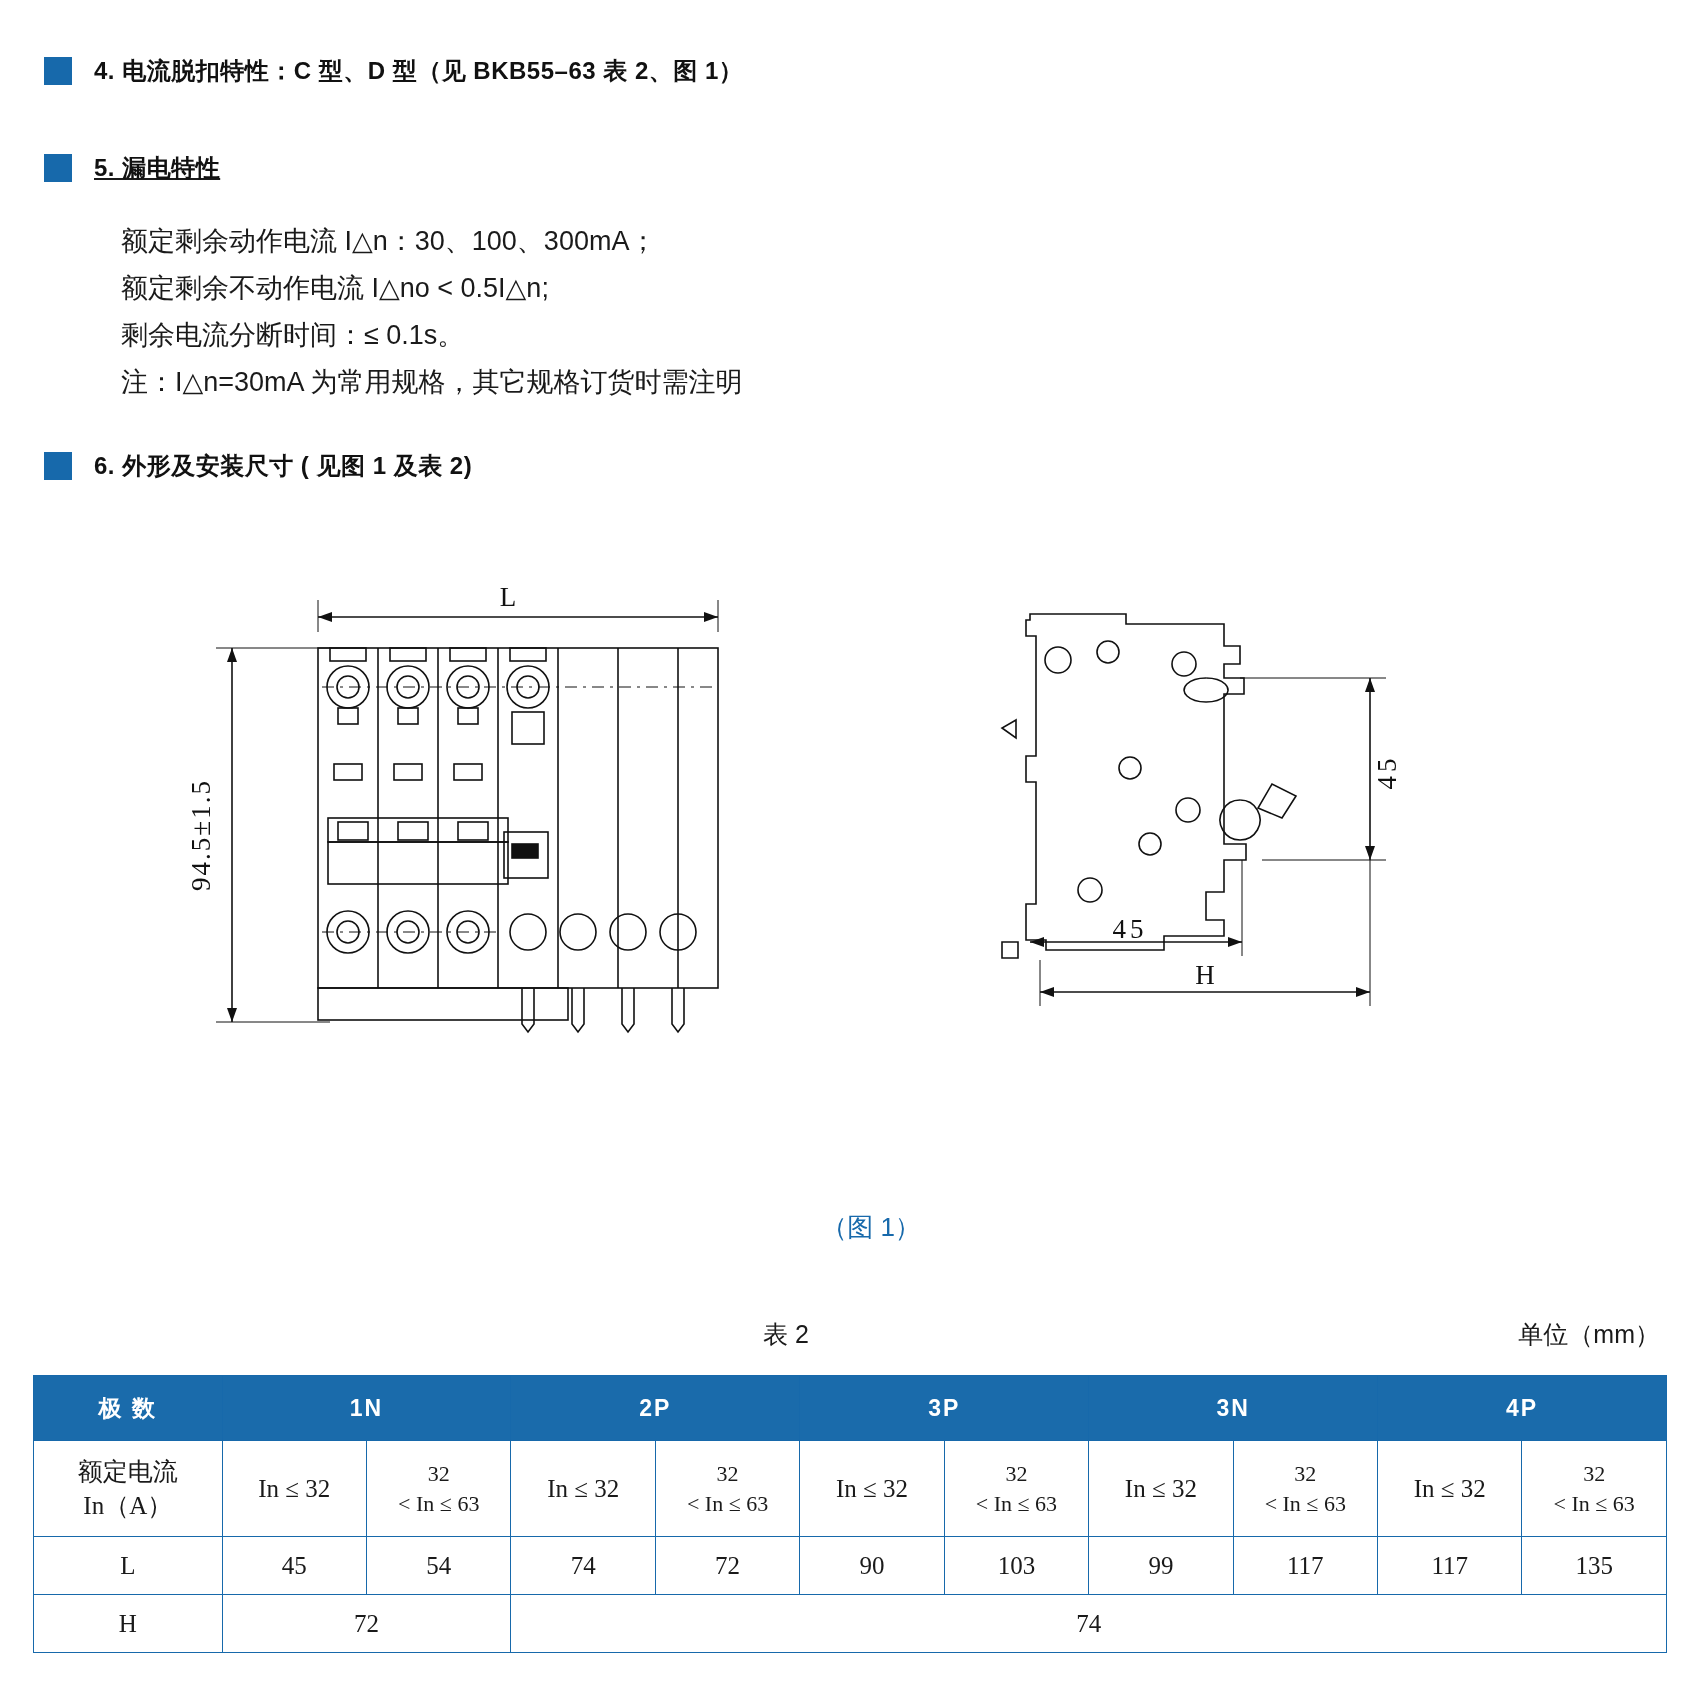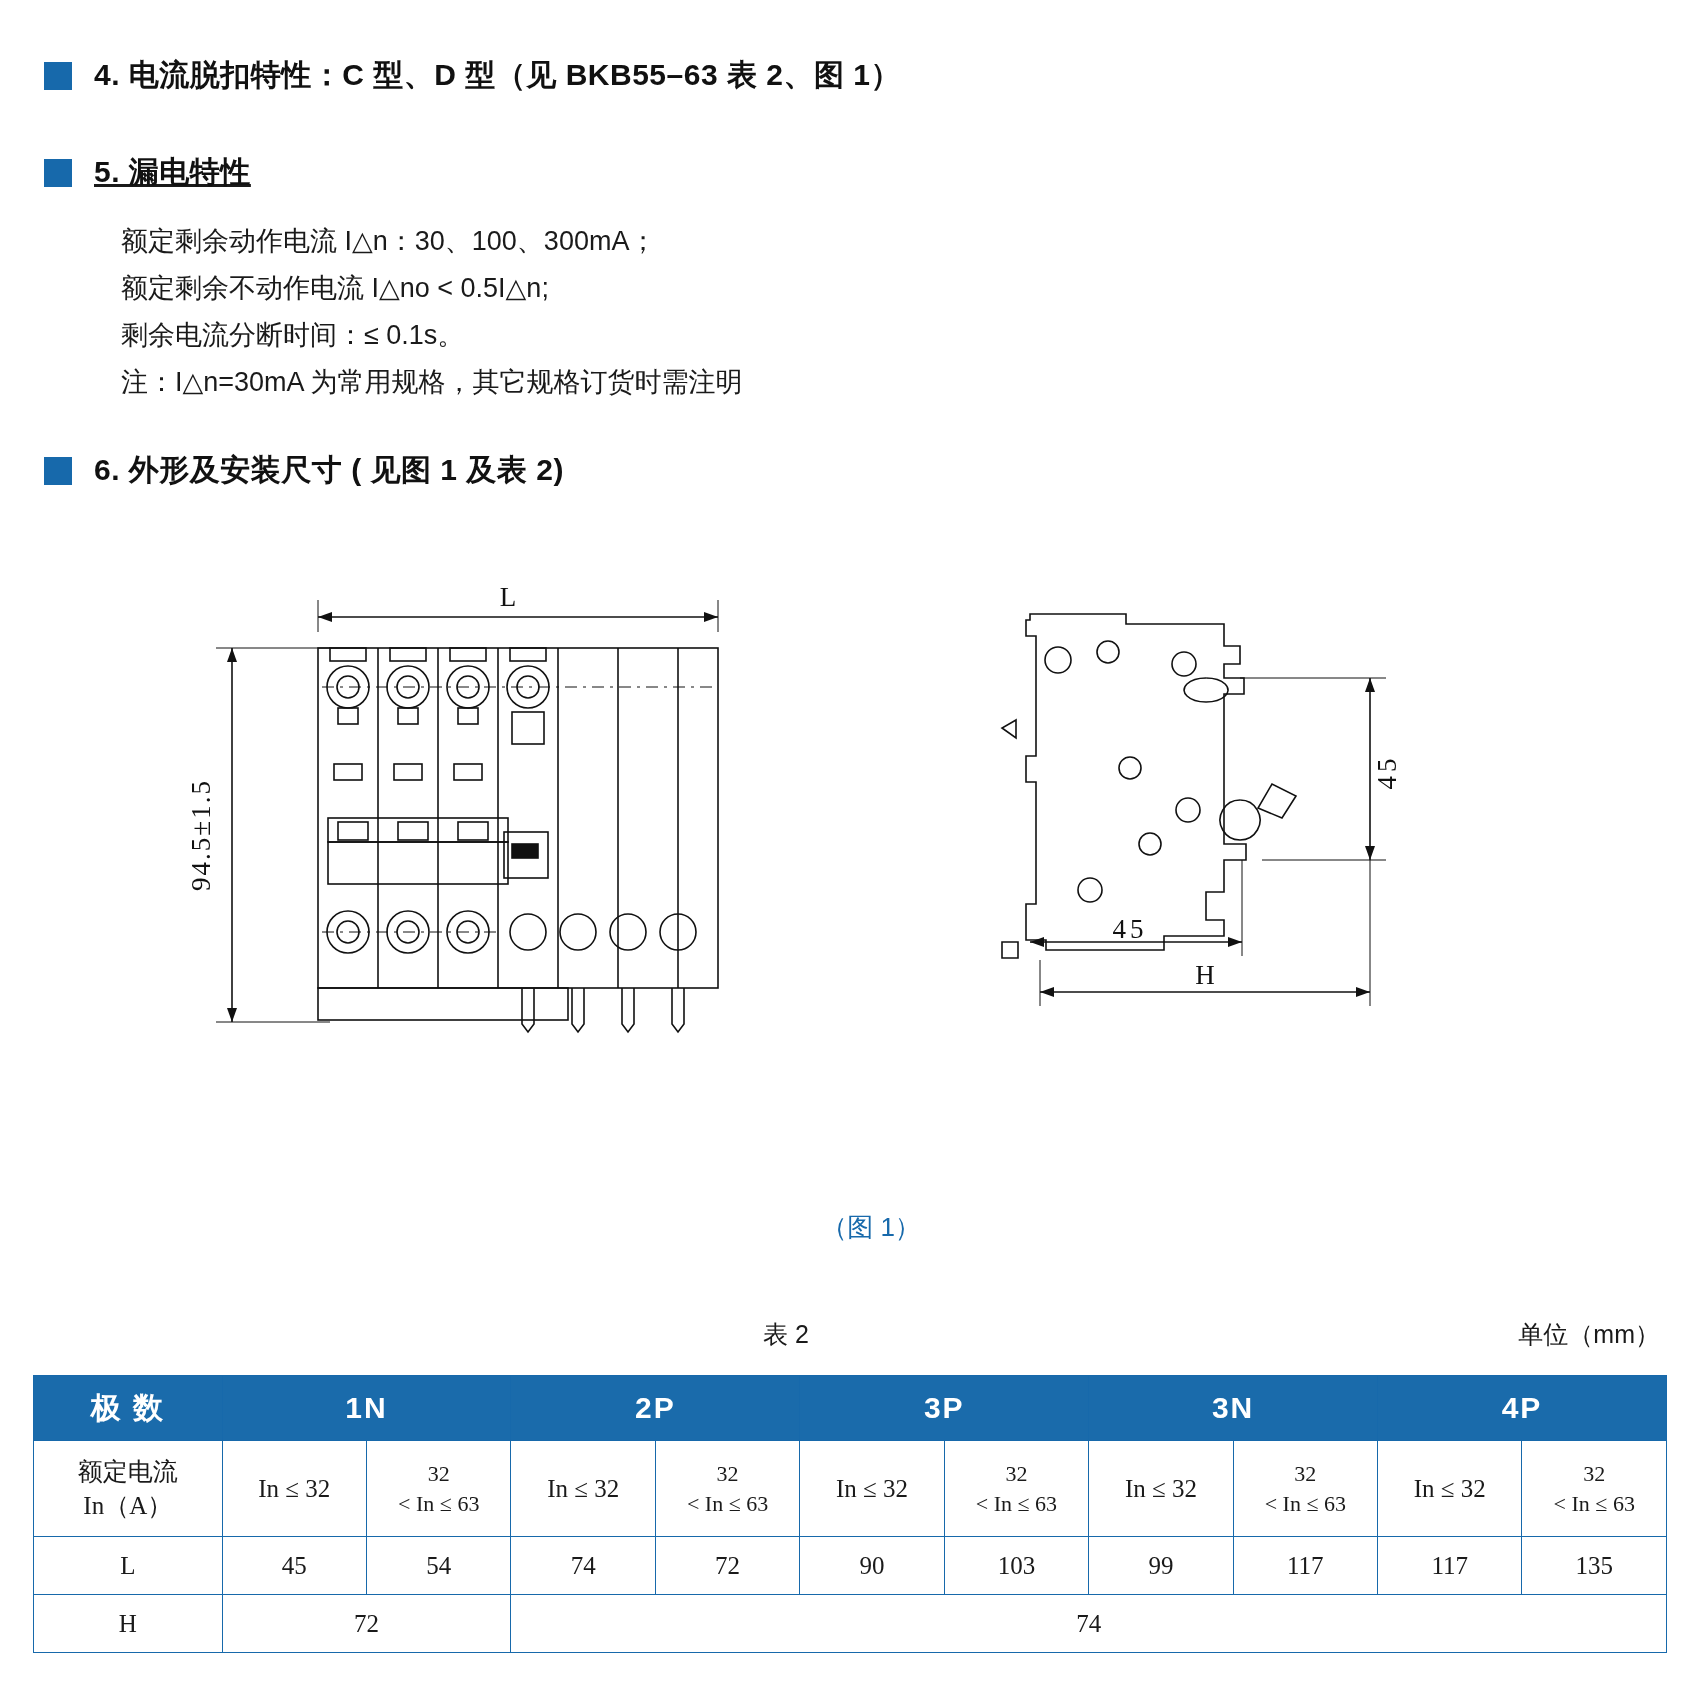--- a/index.html
+++ b/index.html
@@ -28,21 +28,21 @@
     align-items: center;
     gap: 22px;
   }
   .bullet-square {
     width: 28px;
     height: 28px;
     background: #1769ab;
     flex: 0 0 auto;
   }
   .section-title {
-    font-size: 30px;
+    font-size: 24px;
     font-weight: bold;
     letter-spacing: 0.5px;
     color: #111;
     white-space: nowrap;
   }
   #head4 { position: absolute; left: 44px; top: 55px; }
   #head5 { position: absolute; left: 44px; top: 152px; text-decoration: underline; }
   #head6 { position: absolute; left: 44px; top: 450px; }
 
   
@@ -100,21 +100,21 @@
     text-align: center;
     color: #1a1a1a;
     font-weight: normal;
     font-family: "Liberation Serif", serif;
   }
   table.spec thead th {
     background: #1a6bab;
     color: #ffffff;
     font-weight: bold;
     height: 62px;
-    font-size: 30px;
+    font-size: 23px;
     font-family: "Liberation Sans", sans-serif;
     letter-spacing: 2px;
   }
   .r-in { height: 96px; font-size: 25px; line-height: 34px; }
   .r-l  { height: 58px; font-size: 25px; }
   .r-h  { height: 58px; font-size: 25px; }
   .cell-small { font-size: 22px; line-height: 30px; }
   .firstcol { font-family: "Liberation Serif", serif; }
 </style>
 </head>

